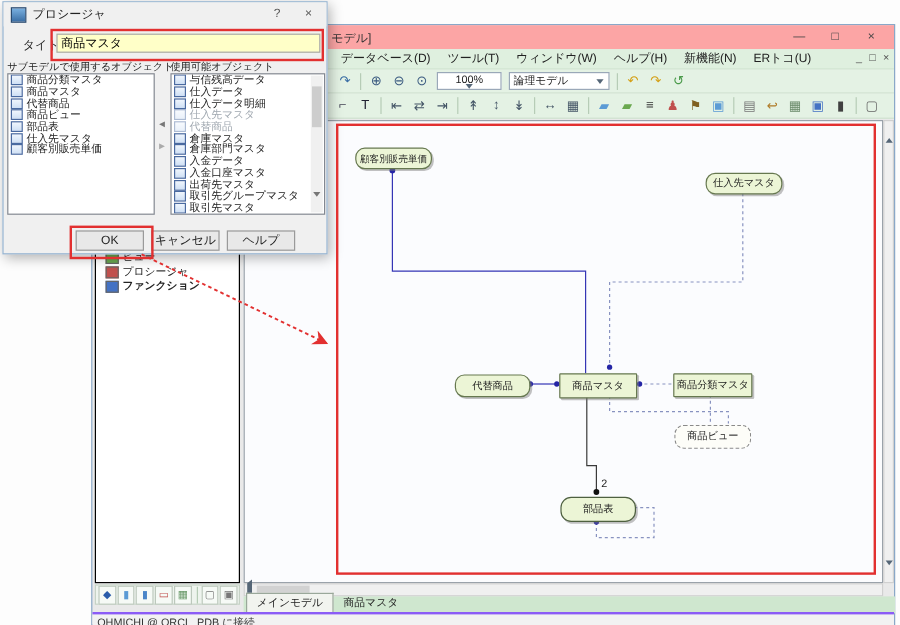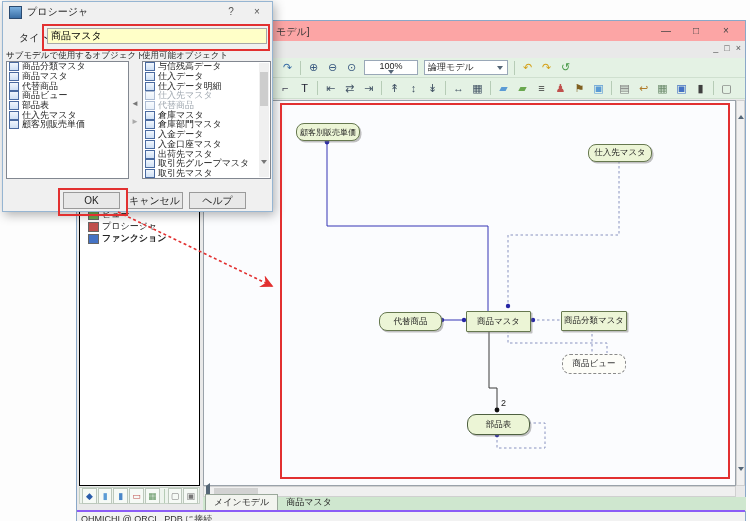--- a/index.html
+++ b/index.html
@@ -115,20 +115,28 @@
 
 <div id="main-window">
   <div class="titlebar">
     <span class="title">モデル]</span>
     <span class="winbtns">
       <span class="winbtn">—</span>
       <span class="winbtn">□</span>
       <span class="winbtn">×</span>
     </span>
   </div>
+  <div class="menubar" id="menu-bar">
+      <span class="menu-item">データベース(D)</span>
+      <span class="menu-item">ツール(T)</span>
+      <span class="menu-item">ウィンドウ(W)</span>
+      <span class="menu-item">ヘルプ(H)</span>
+      <span class="menu-item">新機能(N)</span>
+      <span class="menu-item">ERトコ(U)</span>
+    </div>
   <div class="mdibtns">
     <span>_</span>
     <span>□</span>
     <span>×</span>
   </div>
 
   <div class="toolbar" id="toolbar1">
     <span id="tb1-icons" style="display:flex;align-items:center;">
         <span class="tbtn" style="color: rgb(58, 110, 165);">↷</span>
         <span class="tsep"></span>

